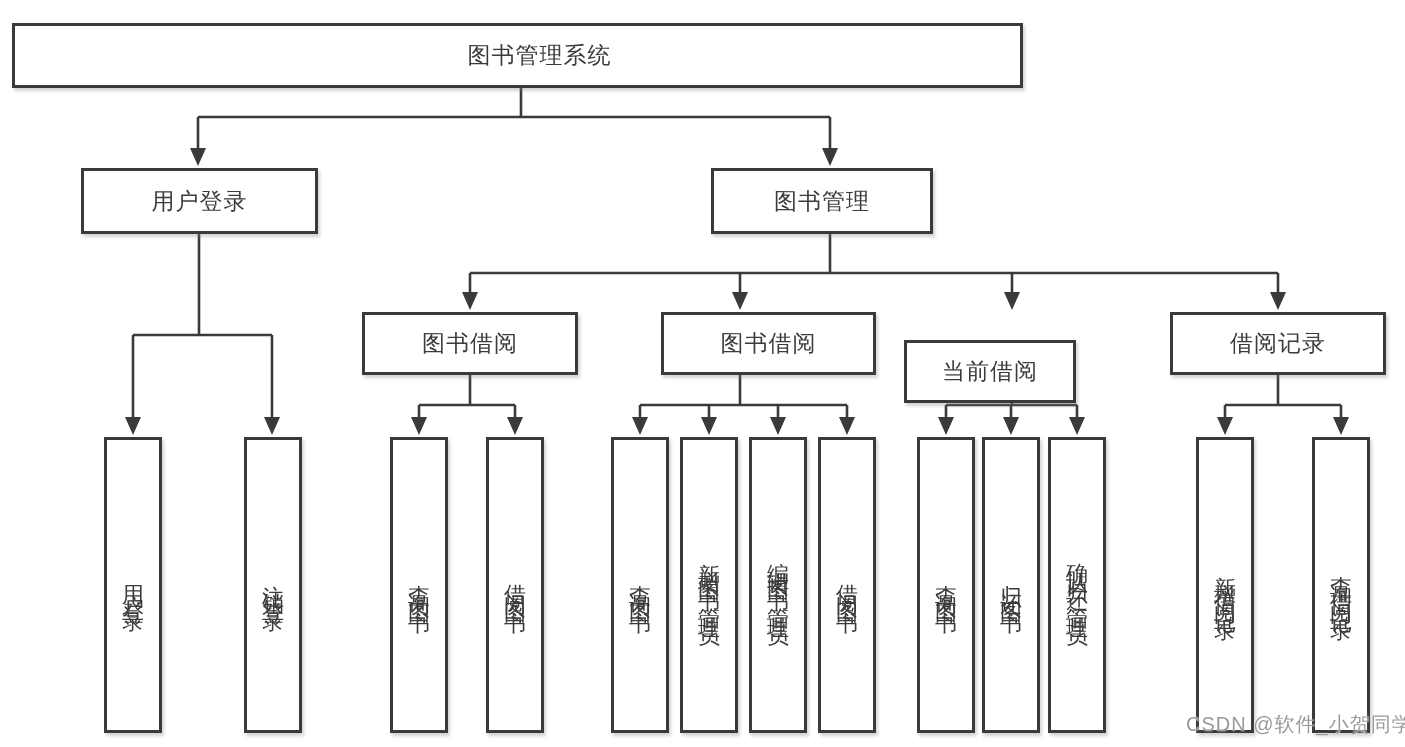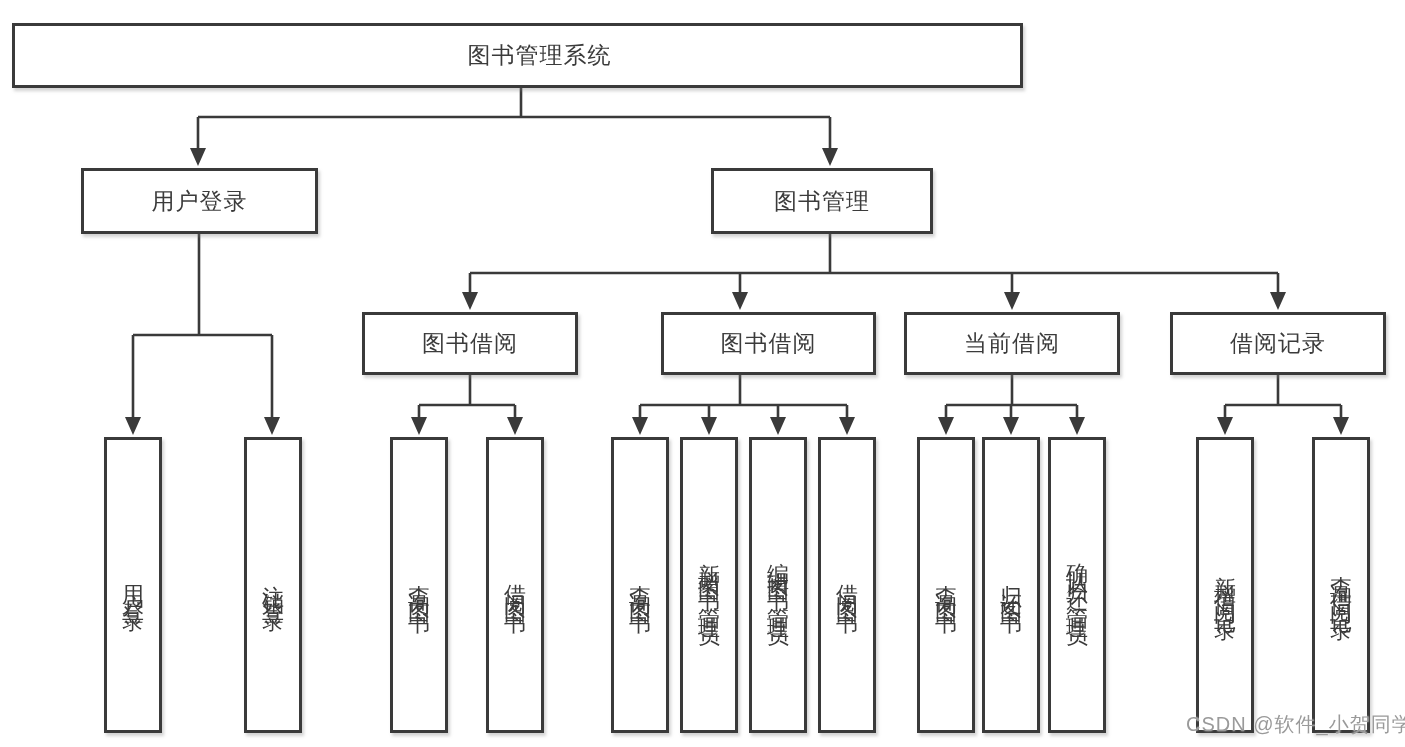--- a/index.html
+++ b/index.html
@@ -17,21 +17,21 @@
   .node.v{
     writing-mode:vertical-rl;text-orientation:mixed;
     font-size:22px;letter-spacing:9px;line-height:1;
   }
   .root{left:12px;top:23px;width:1011px;height:65px;padding-left:44px;}
   .n-login{left:81px;top:168px;width:237px;height:66px;}
   .n-bookmgmt{left:711px;top:168px;width:222px;height:66px;}
   .l3{top:312px;height:63px;}
   .n-newbook{left:362px;width:216px;}
   .n-borrowmod{left:633px;width:215px;margin-left:28px;}
-  .n-current{left:904px;width:216px;}
+  .n-current{left:904px;width:172px;margin-top:28px;}
   .n-records{left:1170px;width:216px;}
   .l4{top:437px;height:296px;width:58px;}
   .x104{left:104px;} .x244{left:244px;}
   .x390{left:390px;} .x486{left:486px;}
   .x611{left:611px;} .x680{left:680px;} .x749{left:749px;} .x818{left:818px;}
   .x917{left:917px;} .x982{left:982px;} .x1048{left:1048px;}
   .x1196{left:1196px;} .x1312{left:1312px;}
   .watermark{
     position:absolute;left:1186px;top:711px;z-index:5;
     font-size:20px;letter-spacing:1px;color:#9a9a9a;

